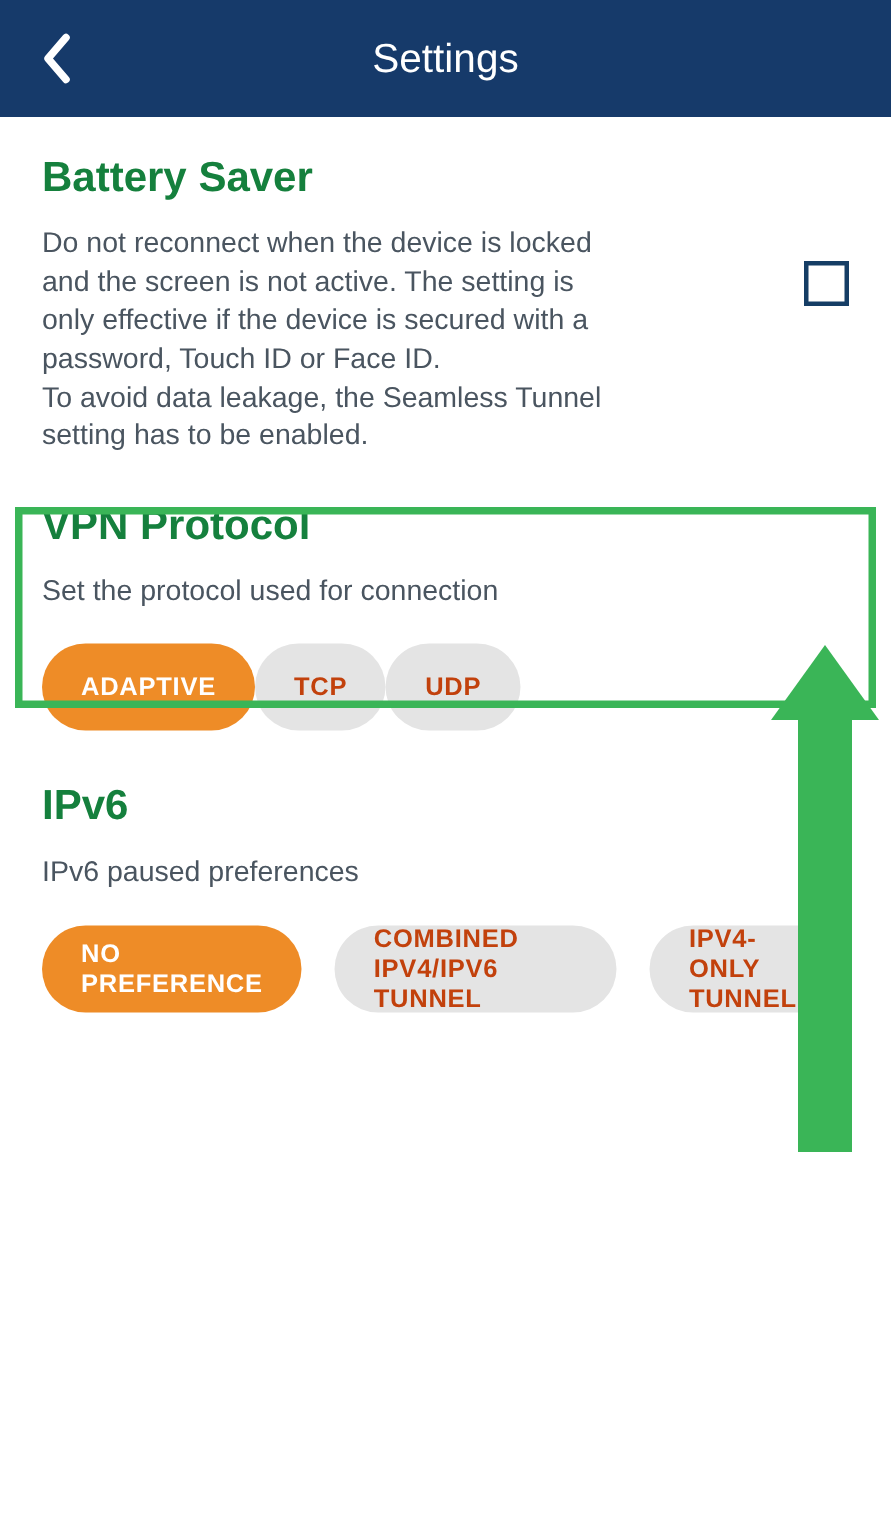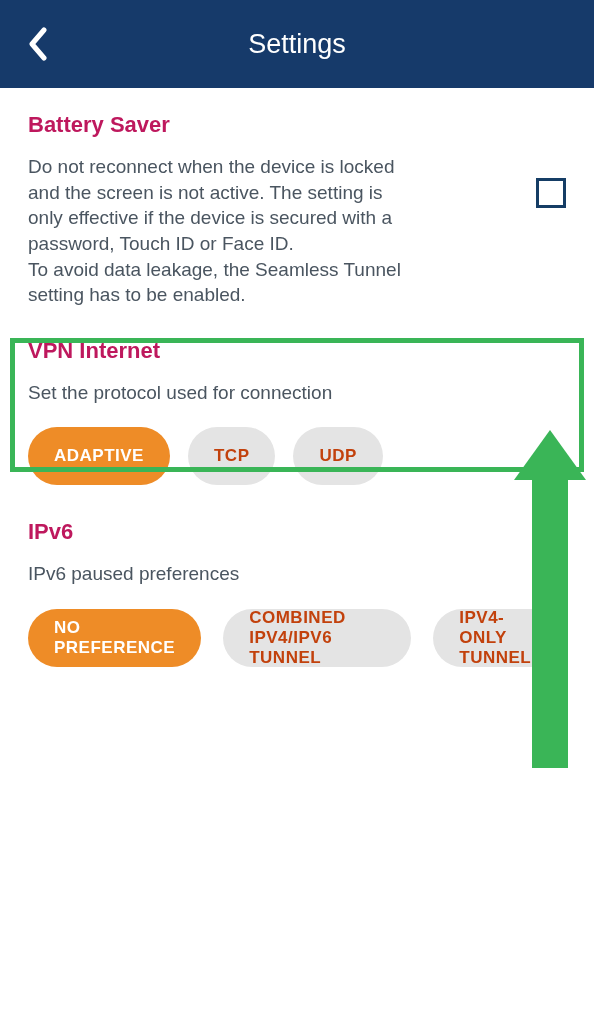--- a/index.html
+++ b/index.html
@@ -10,21 +10,21 @@
   body {
     font-family: -apple-system, BlinkMacSystemFont, "Segoe UI", Arial, sans-serif;
     width: 594px;
     height: 1024px;
     background: #ffffff;
     overflow: hidden;
     position: relative;
   }
   .header {
     background: #163a6a;
-    height: 88px;
+    height: 78px;
     display: flex;
     align-items: center;
     padding: 0 16px;
     position: relative;
   }
   .back-chevron {
     width: 44px;
     height: 44px;
     display: flex;
     align-items: center;
@@ -41,22 +41,22 @@
     font-weight: 500;
     pointer-events: none;
   }
   .content {
     padding: 24px 28px 0 28px;
   }
   .section {
     margin-bottom: 30px;
   }
   .section-title {
-    color: #be185d;
-    font-size: 22px;
+    color: #15803d;
+    font-size: 28px;
     font-weight: 700;
     margin-bottom: 16px;
   }
   .row {
     display: flex;
     align-items: flex-start;
     justify-content: space-between;
   }
   .desc {
     color: #4a5560;
@@ -69,21 +69,21 @@
     flex: 0 0 auto;
     width: 30px;
     height: 30px;
     border: 3px solid #153d65;
     margin-top: 24px;
     cursor: pointer;
   }
   .checkbox.small-offset { margin-top: 6px; }
   .pill-row-flex {
     display: flex;
-    gap: 18px;
+    gap: 0;
     align-items: center;
     margin-top: 22px;
   }
   .pill-col {
     display: flex;
     flex-direction: row;
     gap: 22px;
     margin-top: 22px;
   }
   .pill {
@@ -158,21 +158,21 @@
       <div class="desc desc-narrow">
         <span>Do not reconnect when the device is locked and the screen is not active. The setting is only effective if the device is secured with a password, Touch ID or Face ID.</span><br>
         <span>To avoid data leakage, the Seamless Tunnel setting has to be enabled.</span>
       </div>
       <div class="checkbox"></div>
     </div>
   </div>
 
 
   <div class="section" style="margin-top:26px">
-    <div class="section-title">VPN Internet</div>
+    <div class="section-title">VPN Protocol</div>
     <div class="desc">Set the protocol used for connection</div>
     <div class="pill-row-flex">
       <div class="pill active">ADAPTIVE</div>
       <div class="pill">TCP</div>
       <div class="pill">UDP</div>
     </div>
   </div>
 
   <div class="section" style="margin-top:34px">
     <div class="section-title">IPv6</div>

